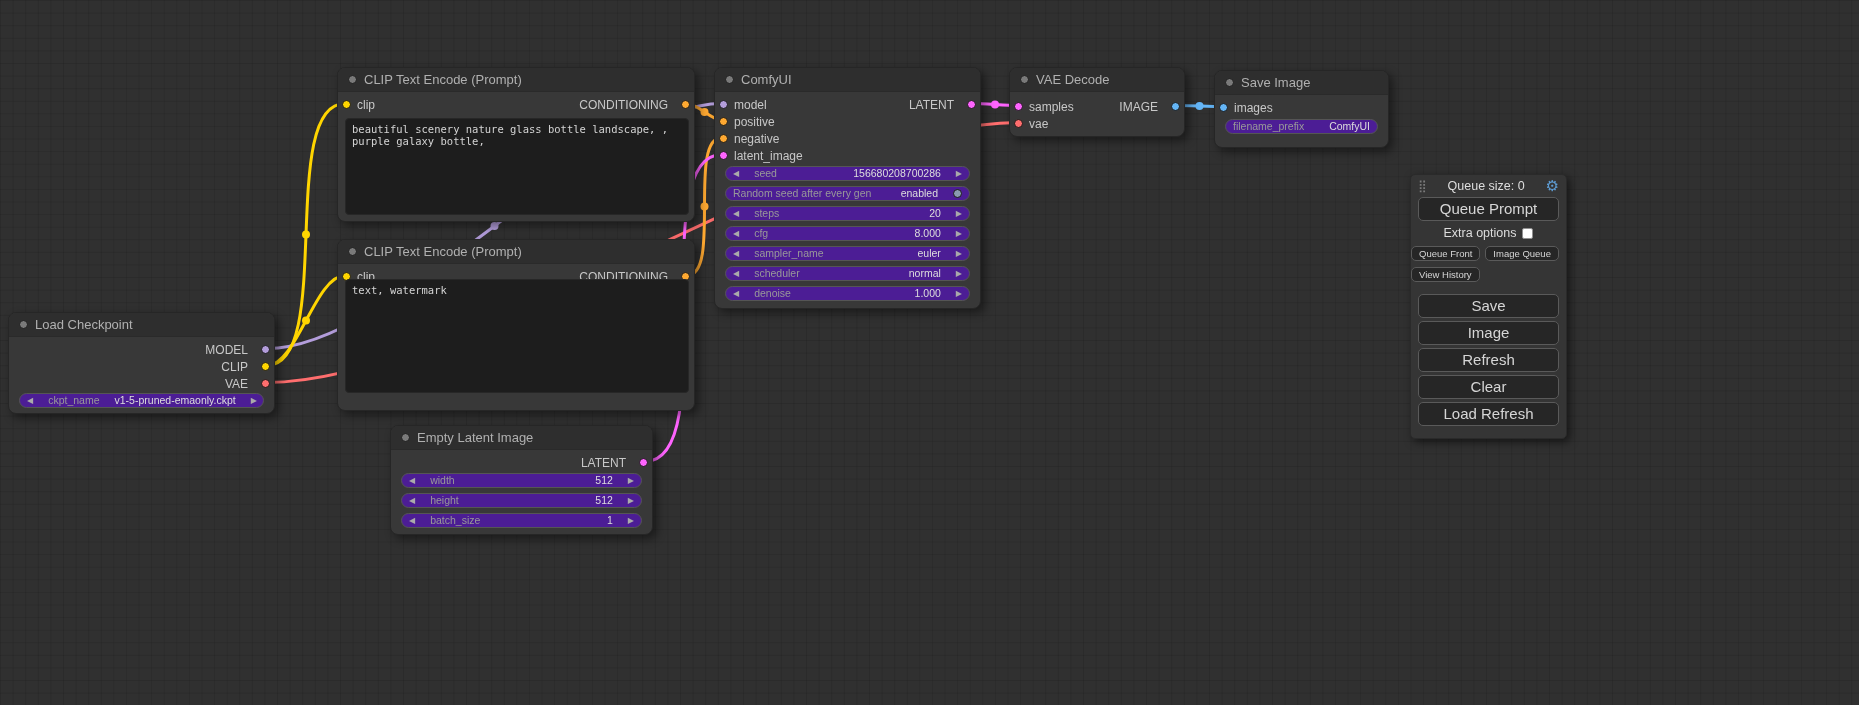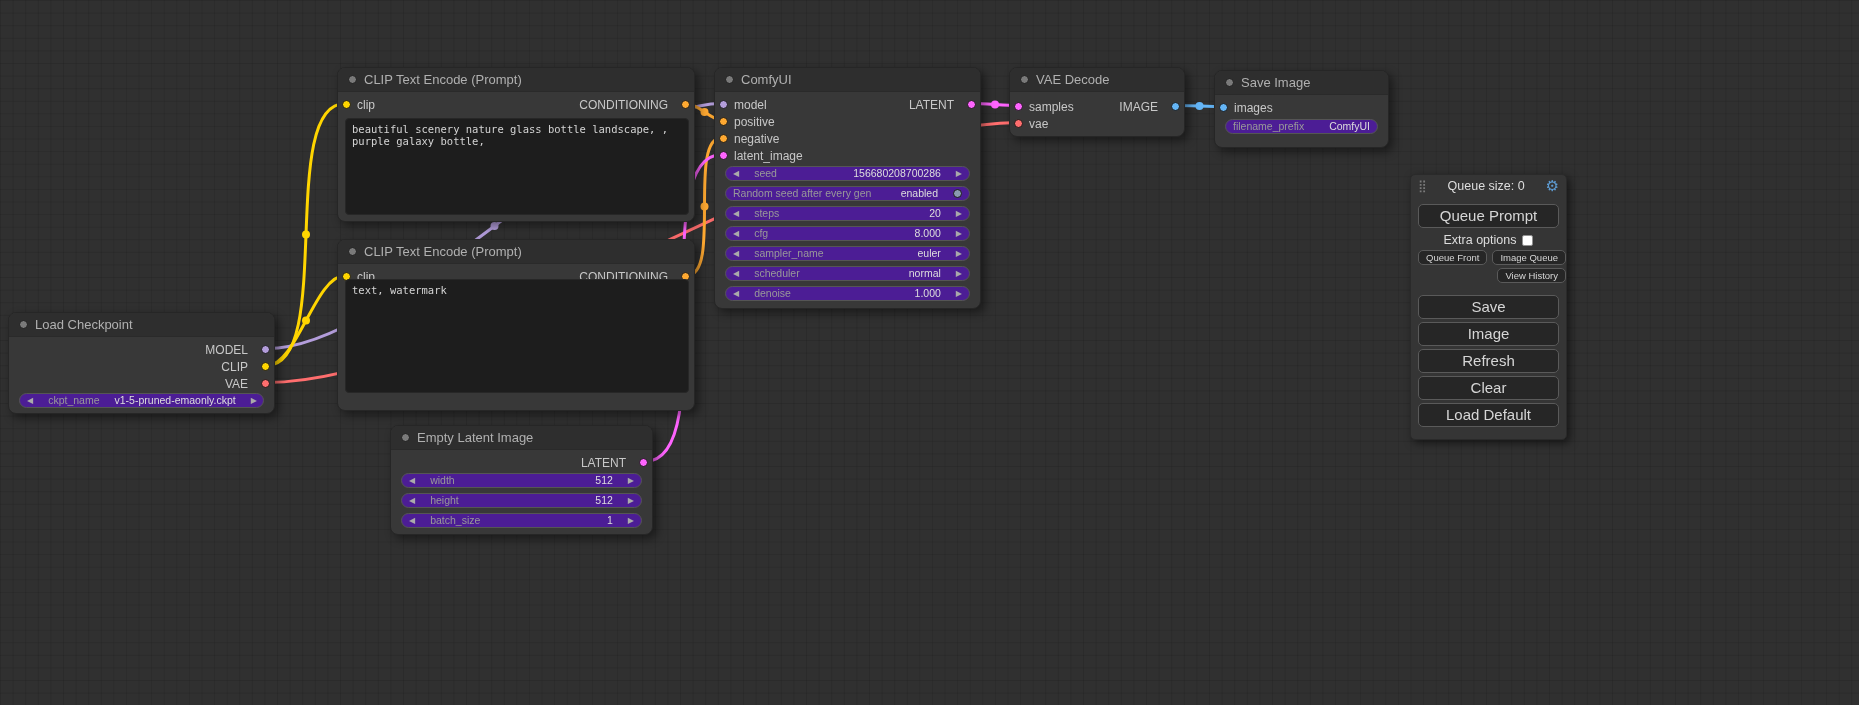--- a/index.html
+++ b/index.html
@@ -92,28 +92,28 @@
   }
   .menu-head { display: flex; align-items: center; padding: 4px 7px 2px; }
   .drag-handle { color: #7a7a7a; font-size: 12px; cursor: grab; }
   .queue-size { flex: 1; text-align: center; font-size: 12.5px; color: #dddddd; }
   .gear { color: #5e9cd3; font-size: 15px; line-height: 14px; cursor: pointer; }
   .menu button {
     display: block; background: #262626; border: 1px solid #5a5a5a;
     color: #d6d6d6; border-radius: 5px; font-family: inherit; cursor: pointer;
   }
   .btn-big { width: 141px; margin: 3px auto; font-size: 15px; padding: 2px 0 3px; }
-  .btn-queue { margin: 9px auto 5px; }
+  .btn-queue { margin: 2px auto 5px; }
   .extra-row { display: flex; align-items: center; justify-content: center; gap: 6px; margin: 4px 0 3px; font-size: 12.5px; }
   .extra-row input[type=checkbox] {
     appearance: none; -webkit-appearance: none;
     width: 11px; height: 11px; background: #ffffff;
     border: 1px solid #909090; border-radius: 2px; cursor: pointer;
   }
-  .small-row { display: flex; justify-content: flex-end; gap: 5px; margin: 0 0 3px; }
+  .small-row { display: flex; justify-content: flex-start; gap: 5px; margin: 6px 0 3px; }
   .btn-small { font-size: 9.5px; padding: 1px 7px; border-radius: 7px; display: inline-block; }
   .gap-top { margin-top: 12px; }
 </style>
 </head>
 <body>
 
 <div class="canvas">
 
   <svg class="wires" width="1859" height="705">
     <path d="M 267 348.5 C 396 348.5, 593 103.5, 722 103.5" stroke="#B39DDB"></path>
@@ -381,16 +381,16 @@
       <button class="btn-small">Queue Front</button>
       <button class="btn-small">Image Queue</button>
     </div>
     <div class="small-row">
       <button class="btn-small">View History</button>
     </div>
     <button class="btn-big gap-top">Save</button>
     <button class="btn-big">Image</button>
     <button class="btn-big">Refresh</button>
     <button class="btn-big">Clear</button>
-    <button class="btn-big">Load Default</button>
+    <button class="btn-big">Load Refresh</button>
   </div>
 
 </div>
 
 </body></html>

